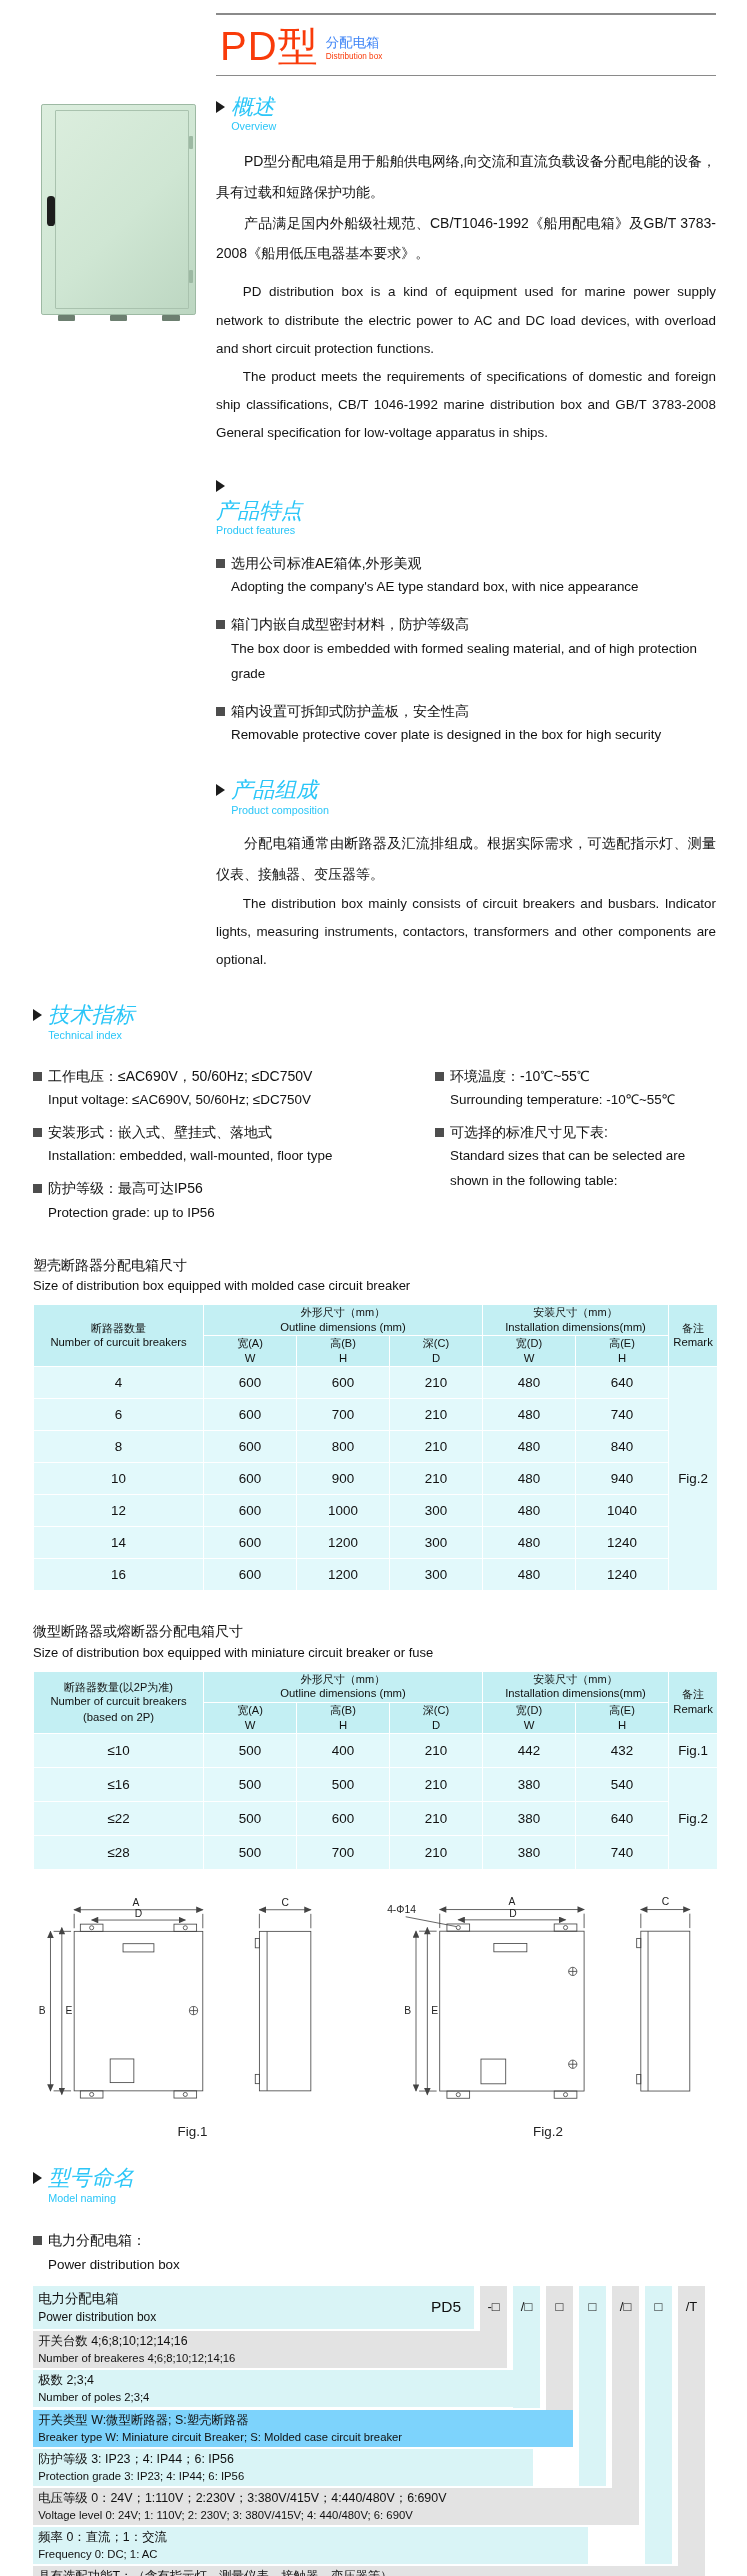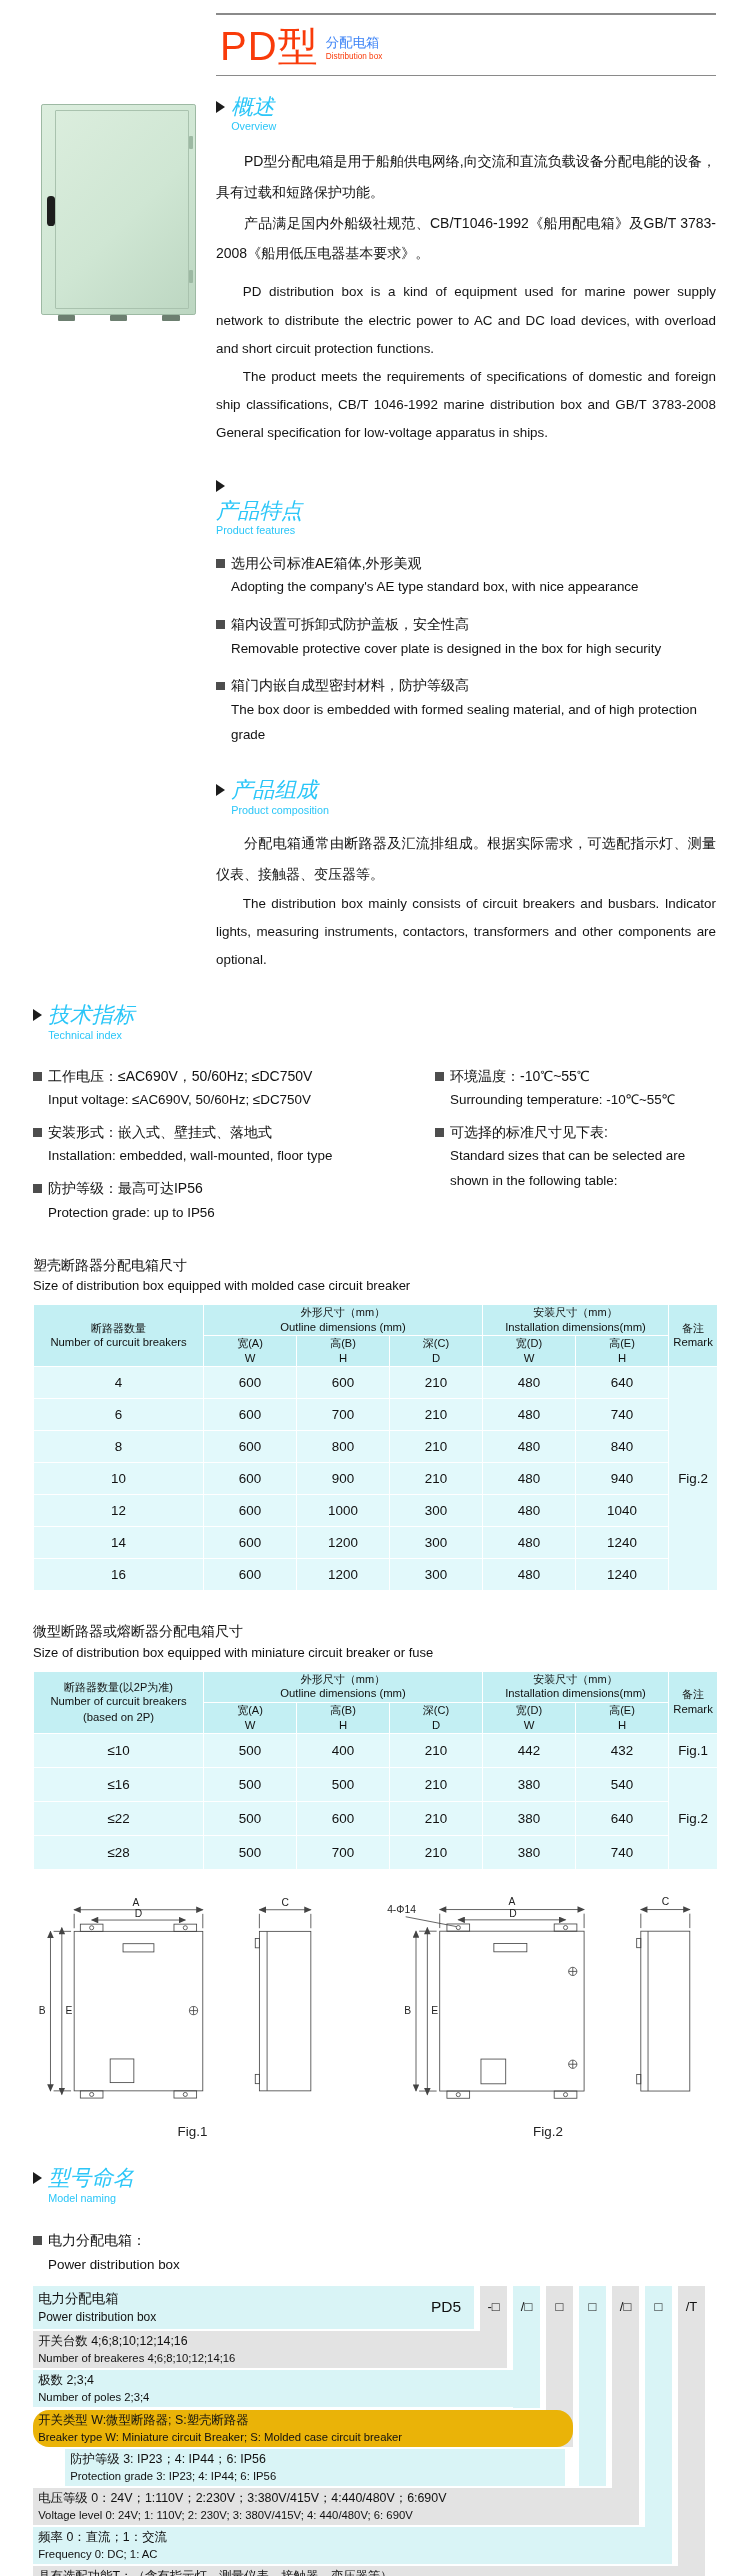--- a/index.html
+++ b/index.html
@@ -76,22 +76,22 @@
   .ladder { position:relative; height:317px; margin-top:9.3px; width:683px; }
   .strip { position:absolute; top:0; width:27px; }
   .strip.c-g { background:#e3e3e3; } .strip.c-c { background:#d9f4f6; }
   .s1{left:447px;height:82px;} .s2{left:480px;height:122px;} .s3{left:513px;height:161px;}
   .s4{left:546px;height:200px;} .s5{left:579px;height:239px;} .s6{left:612px;height:278px;} .s7{left:645px;height:317px;}
   .lband { position:absolute; left:0; top:0; width:441px; height:43px; background:#d9f4f6; }
   .lrow { position:absolute; left:0; height:37px; padding:2.1px 0 0 5.2px; }
   .lrow .cn { font-size:12.4px; line-height:1.45; }
   .lrow .en { font-size:11.3px; line-height:1.4; }
   .r1{top:45px;width:474px;background:#e3e3e3;} .r2{top:84px;width:507px;background:#d9f4f6;}
-  .r3{top:124px;width:540px;background:#eab308;border-radius:16px;} .r4{top:163px;width:500px;background:#d9f4f6;margin-left:32px;}
-  .r5{top:202px;width:606px;background:#e3e3e3;} .r6{top:241px;width:639px;background:#d9f4f6;}
+  .r3{top:124px;width:540px;background:#7dd3fc;} .r4{top:163px;width:500px;background:#d9f4f6;}
+  .r5{top:202px;width:606px;background:#e3e3e3;} .r6{top:241px;width:555px;background:#d9f4f6;}
   .r7{top:280px;width:672px;background:#e3e3e3;}
   .ltitle { position:absolute; left:5.2px; top:4.1px; }
   .ltitle .cn { font-size:13.4px; line-height:1.4; }
   .ltitle .en { font-size:12px; line-height:1.4; }
   .lcode { position:absolute; left:398px; top:12.4px; font-size:15.5px; }
   .lsym { position:absolute; top:13.4px; width:27px; text-align:center; font-size:13px; }
   .y1{left:447px;} .y2{left:480px;} .y3{left:513px;} .y4{left:546px;} .y5{left:579px;} .y6{left:612px;} .y7{left:645px;}
 </style>
 </head>
 <body>
@@ -145,26 +145,26 @@
         <div>
           <div class="sec-cn">产品特点</div>
           <div class="sec-en">Product features</div>
         </div>
       </div>
       <div class="feat-item">
         <div class="feat-cn"><span class="sq"></span><span>选用公司标准AE箱体,外形美观</span></div>
         <div class="feat-en">Adopting the company's AE type standard box, with nice appearance</div>
       </div>
       <div class="feat-item">
+        <div class="feat-cn"><span class="sq"></span><span>箱门内嵌自成型密封材料，防护等级高</span></div>
+        <div class="feat-en">The box door is embedded with formed sealing material, and of high protection grade</div>
+      </div>
+      <div class="feat-item">
         <div class="feat-cn"><span class="sq"></span><span>箱内设置可拆卸式防护盖板，安全性高</span></div>
         <div class="feat-en">Removable protective cover plate is designed in the box for high security</div>
-      </div>
-      <div class="feat-item">
-        <div class="feat-cn"><span class="sq"></span><span>箱门内嵌自成型密封材料，防护等级高</span></div>
-        <div class="feat-en">The box door is embedded with formed sealing material, and of high protection grade</div>
       </div>
 
       <div class="sec-head" style="margin-top:30px;">
         <span class="tri"></span>
         <div>
           <div class="sec-cn">产品组成</div>
           <div class="sec-en">Product composition</div>
         </div>
       </div>
       <div style="margin-top:10.3px;">

